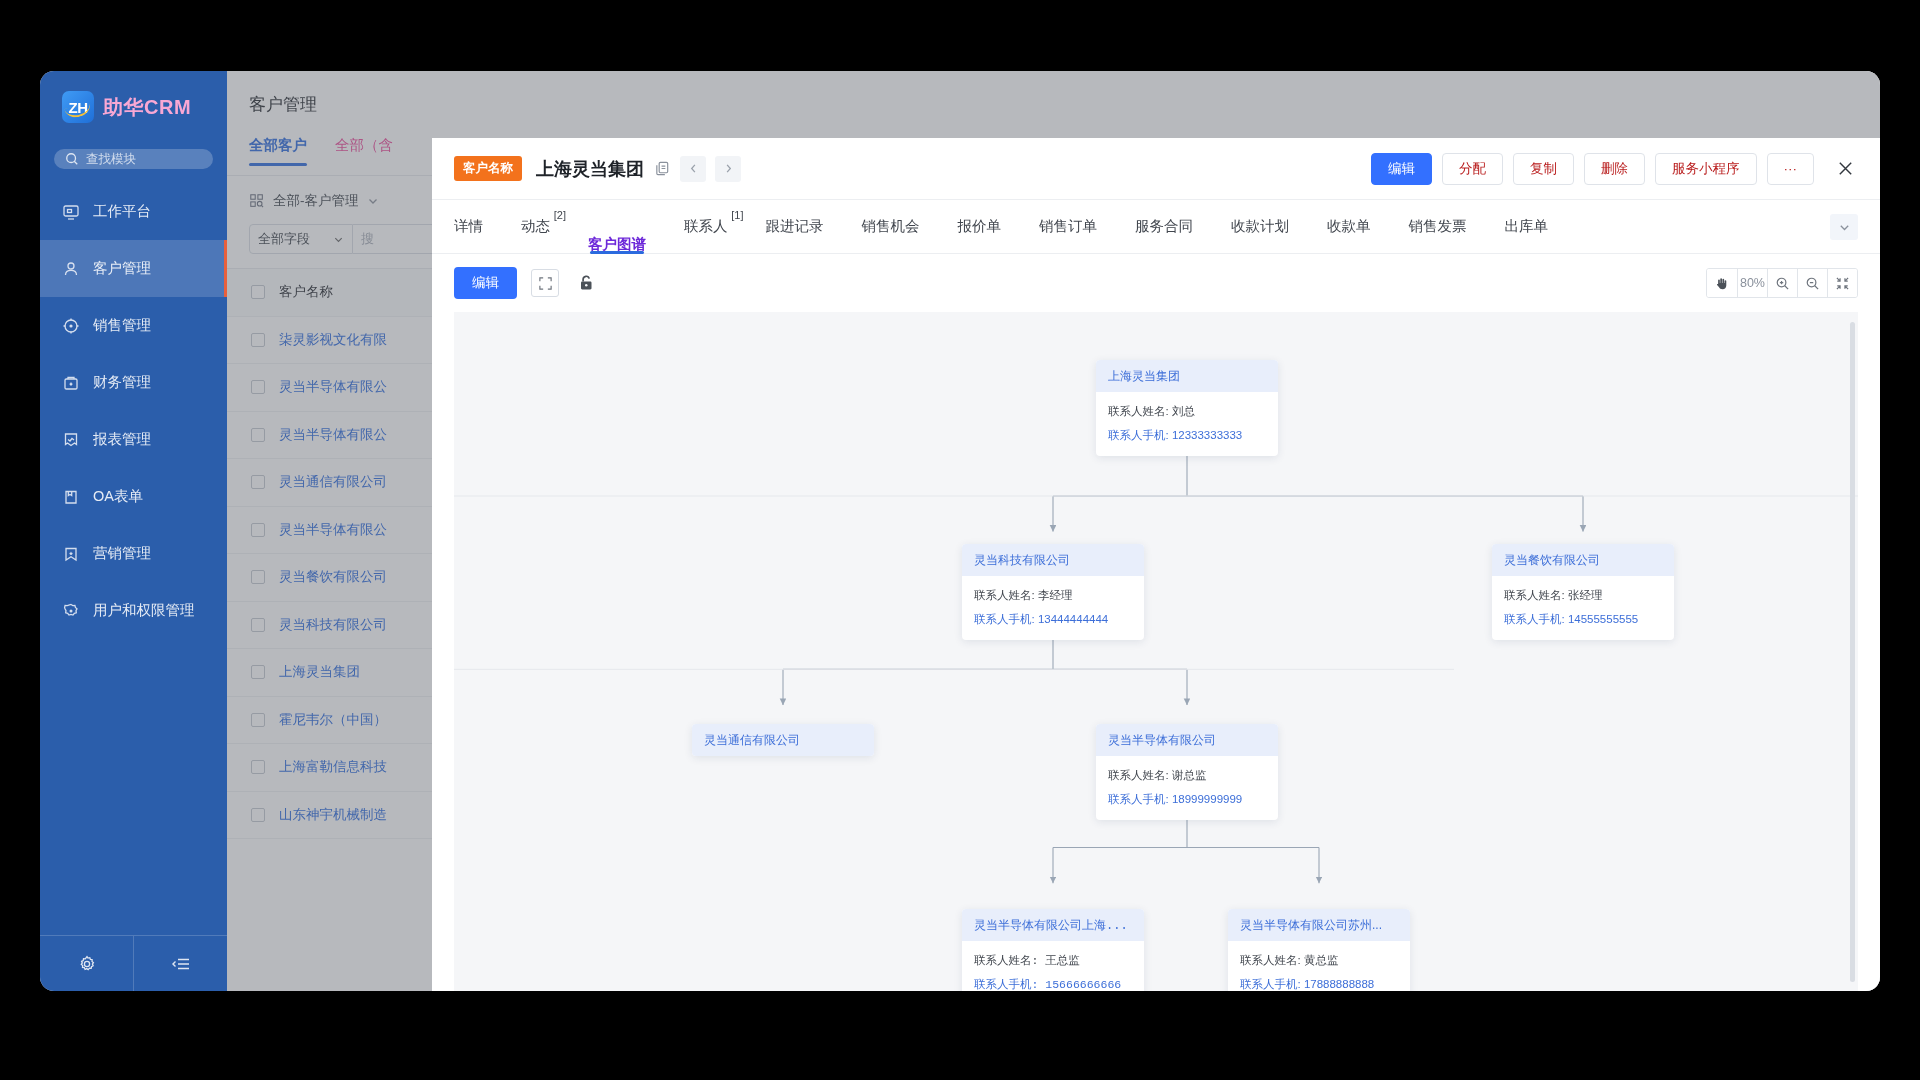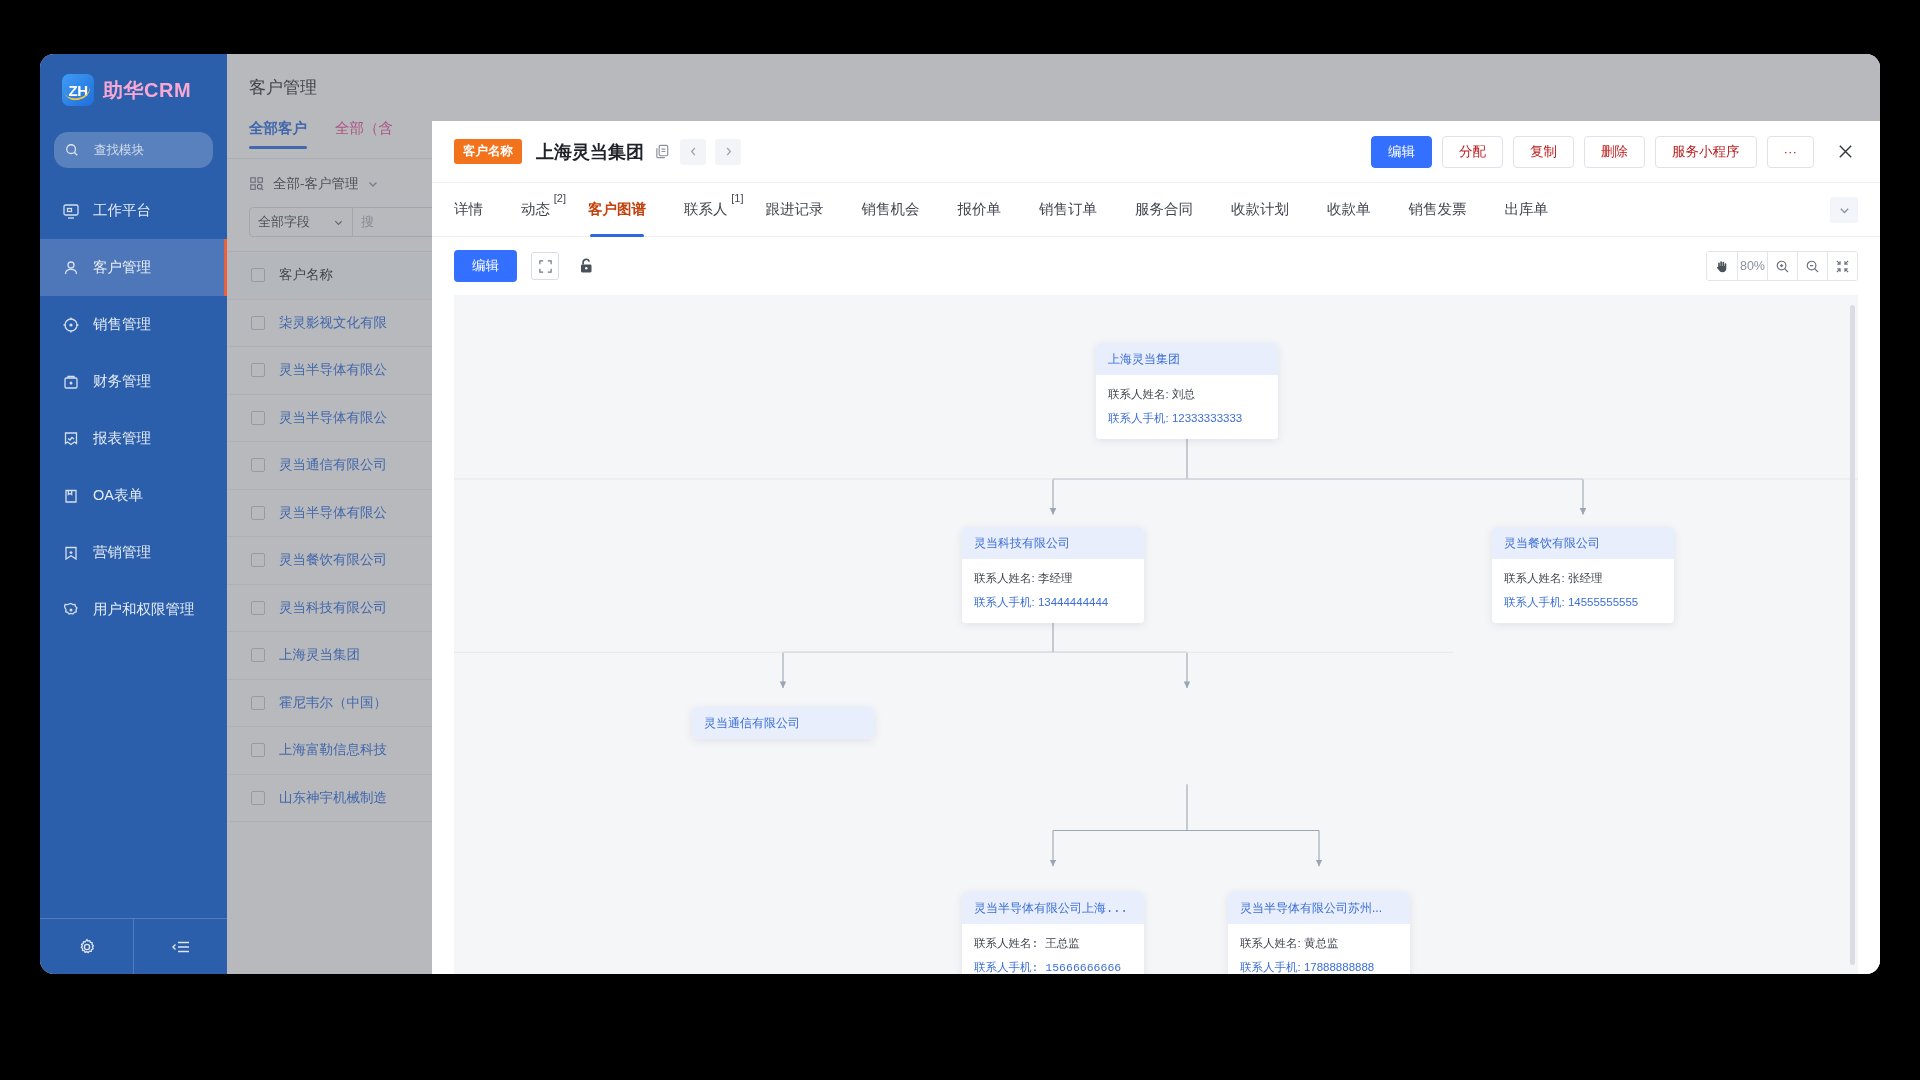--- a/index.html
+++ b/index.html
@@ -10,21 +10,21 @@
     overflow: hidden;
   }
   #root {
     position: absolute; inset: 0;
     background: #000;
   }
 
   
   .app-window {
     position: absolute;
-    left: 40px; top: 54px;
+    left: 40px; top: 71px;
     width: 1840px; height: 920px;
     background: #f0f2f5;
     border-radius: 14px;
     overflow: hidden;
     box-shadow: 0 10px 40px rgba(0,0,0,.5);
   }
 
   
   .sidebar {
     position: absolute; left: 0; top: 0;
@@ -45,24 +45,24 @@
     position: relative;
   }
   .brand-logo .swoosh {
     position:absolute; left:3px; bottom:6px; width:26px; height:11px;
     border-bottom:2.5px solid #f5c13a; border-radius:0 0 50% 50%/0 0 100% 100%;
     transform: rotate(-12deg);
   }
   .brand-name { color: #f9a8d4; font-size: 20px; font-weight: 600; letter-spacing: .5px; }
 
   .nav-search {
-    margin: 6px 14px 14px 14px; height: 36px;
+    margin: 6px 14px 14px 14px; height: 20px;
     background: rgba(255,255,255,.22);
     border-radius: 14px;
-    display: flex; align-items: center; gap: 15px;
+    display: flex; align-items: center; gap: 7px;
     padding: 0 11px;
     text-align: center;
   }
   .nav-search .ph { color: rgba(255,255,255,.72); font-size: 12.5px; }
 
   .nav-list { flex: 1; }
   .nav-item {
     height: 57px; display: flex; align-items: center;
     padding-left: 22px; gap: 13px;
     color: rgba(255,255,255,.88); font-size: 14.5px;
@@ -178,21 +178,21 @@
   .tabbar {
     height: 54px; flex: 0 0 54px;
     display: flex; align-items: center; padding: 0 22px;
     border-bottom: 1px solid #eceef1; position: relative;
   }
   .tab {
     position: relative; font-size: 14.5px; color:#41464e;
     margin-right: 38px; height: 54px; display:flex; align-items:center;
     cursor:pointer; white-space:nowrap;
   }
-  .tab.on { color:#c2410c; font-weight: 700; }
+  .tab.on { color:#6d28d9; font-weight: 700; align-items: flex-end; }
   .tab.on::after {
     content:''; position:absolute; left:2px; right:2px; bottom:0; height:3px;
     background:#2b6ade; border-radius:2px;
   }
   .tab .sup {
     position:absolute; top:9px; right:-16px;
     font-size: 11px; color:#41464e;
   }
   .tab-more {
     position:absolute; right: 22px; top:14px;
@@ -654,20 +654,29 @@
               <div class="node-line link"><span>联系人手机</span>: <span>14555555555</span></div>
             </div>
           </div>
 
           <div class="node" style="left:238px; top:412px;">
             <div class="node-head">
                 <span>灵当通信有限公司</span>
               </div>
           </div>
 
+          <div class="node" style="left:642px; top:412px;">
+            <div class="node-head">
+                <span>灵当半导体有限公司</span>
+              </div>
+            <div class="node-body">
+              <div class="node-line"><span>联系人姓名</span>: <span>谢总监</span></div>
+              <div class="node-line link"><span>联系人手机</span>: <span>18999999999</span></div>
+            </div>
+          </div>
 
           <div class="node" style="left:508px; top:597px;font-family:Liberation Mono, monospace;">
             <div class="node-head">
                 <span>灵当半导体有限公司上海...</span>
               </div>
             <div class="node-body">
               <div class="node-line"><span>联系人姓名</span>: <span>王总监</span></div>
               <div class="node-line link"><span>联系人手机</span>: <span>15666666666</span></div>
             </div>
           </div>

